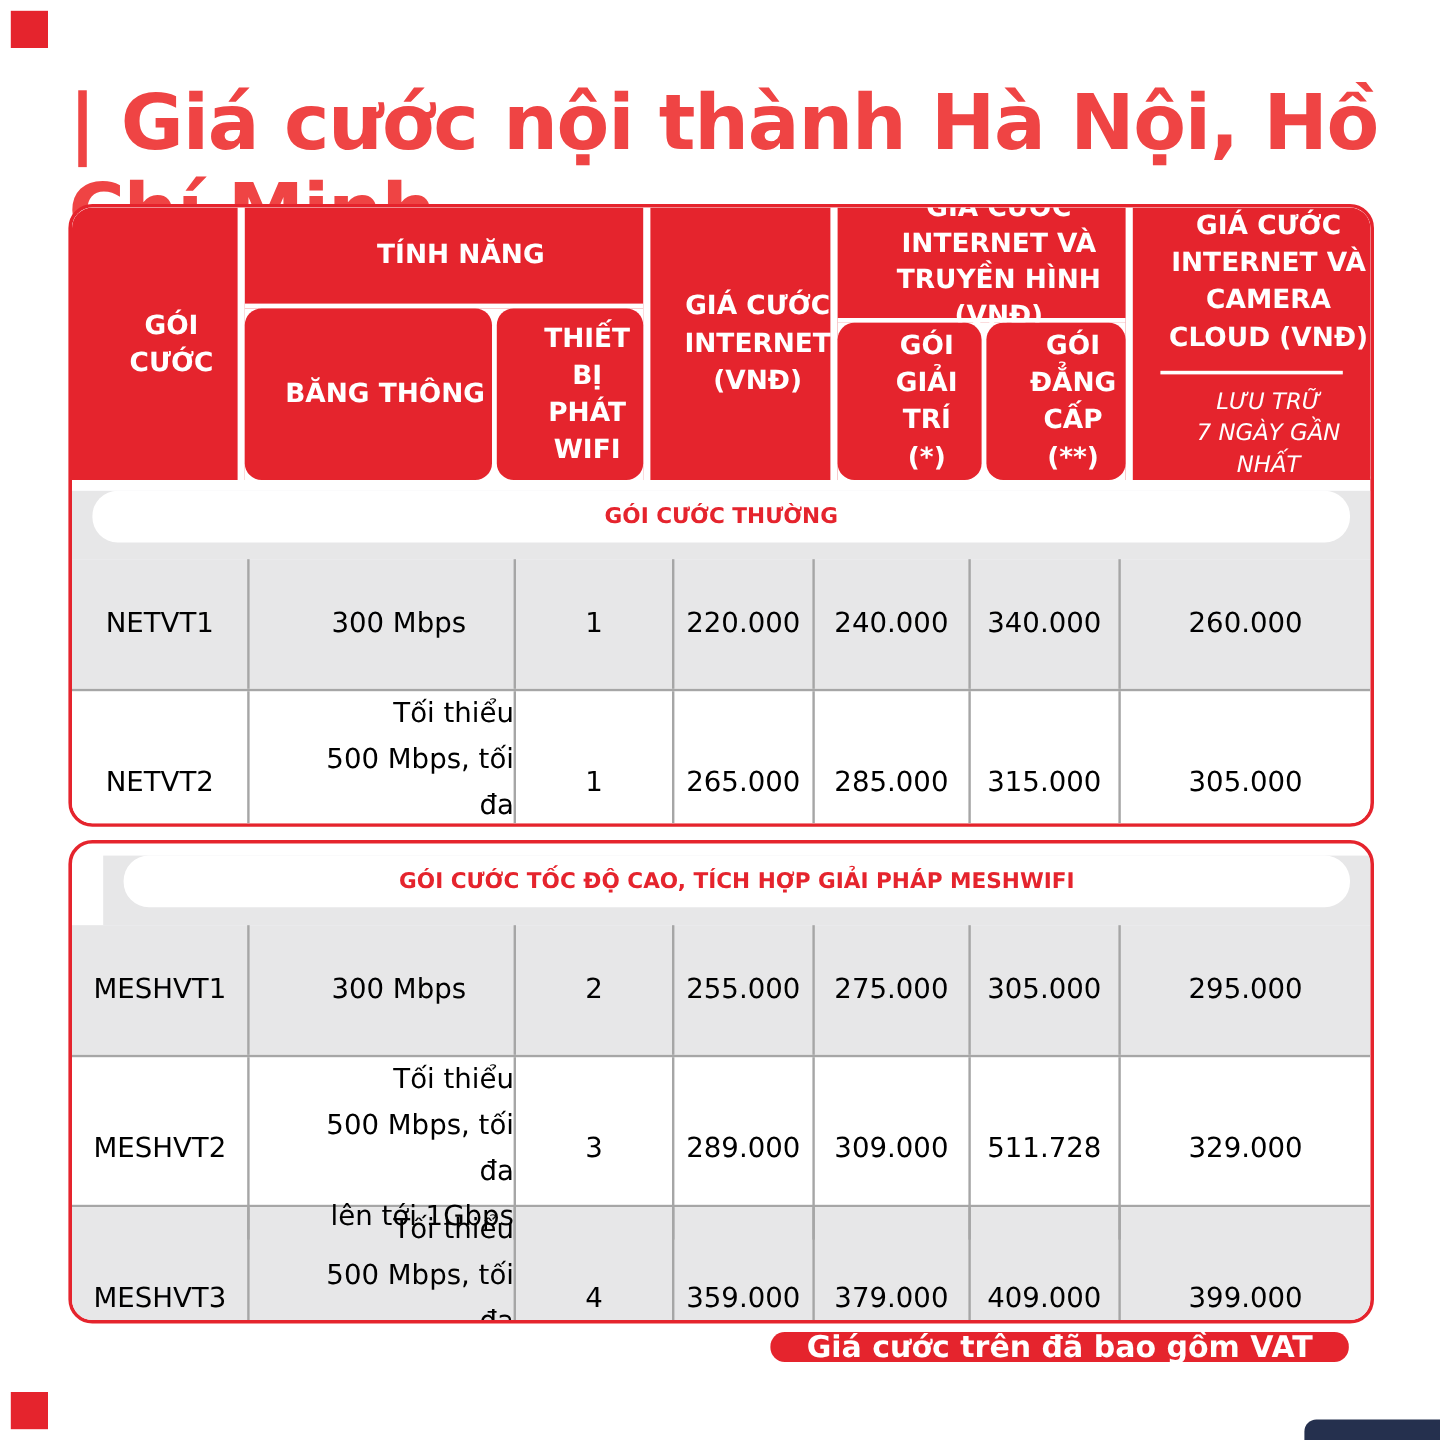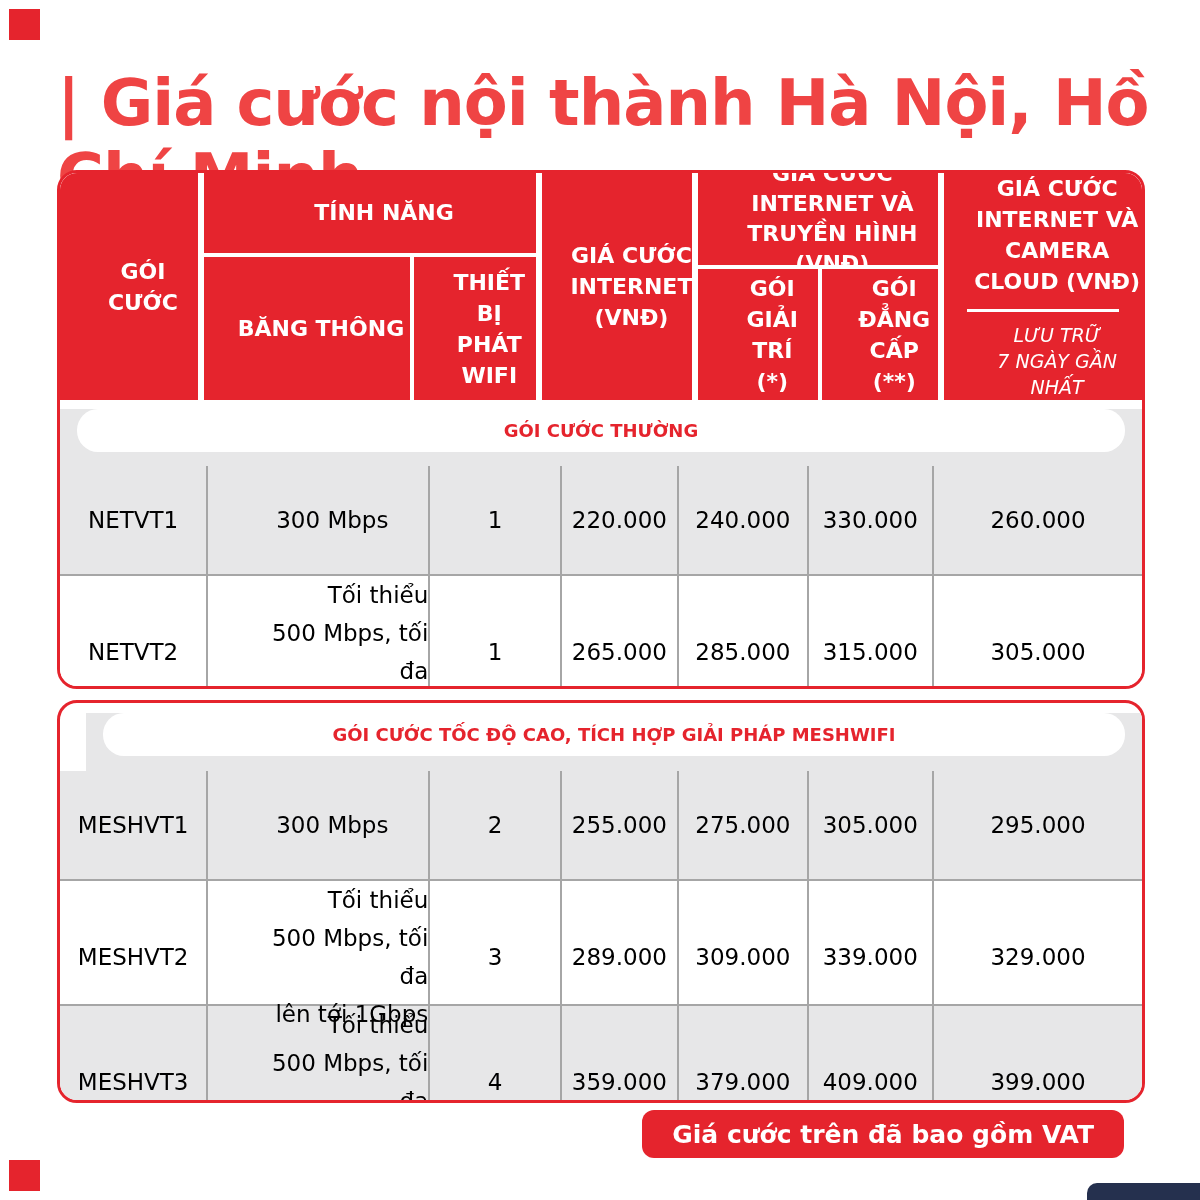--- a/index.html
+++ b/index.html
@@ -34,21 +34,21 @@
            font-size:22px; line-height:31px; }
   .hgroup { background:#e5242d; display:flex; flex-direction:column; }
   .hgroup .glabel { color:#fff; font-weight:bold; font-size:22px; line-height:30px;
                     display:flex; align-items:center; justify-content:center; text-align:center; }
   .g-features .glabel { height:80px; }
   .g-tv .glabel { height:92px; }
   .hline { height:4px; background:#fff; }
   .hsub { flex:1; display:grid; column-gap:4px; background:#fff; }
   .g-features .hsub { grid-template-columns:223fr 132fr; }
   .g-tv .hsub { grid-template-columns:130fr 126fr; }
-  .hsub .hcell { font-size:22px; }
+  .hsub .hcell { font-size:22px;border-radius:14px; }
 
   .camera-cell { background:#e5242d; color:#fff; display:flex; flex-direction:column;
                  align-items:center; justify-content:center; text-align:center; }
   .camera-cell .clabel { font-weight:bold; font-size:22px; line-height:31px; }
   .camera-underline { width:152px; height:3px; background:#fff; margin:12px 0 10px; }
   .camera-note { font-style:italic; font-size:19px; line-height:26px; font-weight:normal; }
 
   
   .strip { background:#e7e7e8; }
   .strip1 { height:57px; }
@@ -63,21 +63,21 @@
   .row.white { background:#ffffff; border-top:2px solid #a6a6a6; border-bottom:2px solid #a6a6a6; }
   .row .cell { display:flex; align-items:center; justify-content:center; text-align:right;
                font-size:23px; line-height:38px; color:#000000; }
   .row .cell + .cell { border-left:2px solid #a6a6a6; }
   .r-netvt1, .r-meshvt1 { height:108px; }
   .r-netvt2 { height:126px; }
   .r-meshvt2 { height:127px; }
   .r-meshvt3 { height:106px; }
 
   
-  .vat-badge { position:absolute; top:1110px; right:76px; height:48px;
+  .vat-badge { position:absolute; top:1110px; right:76px; height:25px;
                background:#e5242d; color:#fff; border-radius:12px;
                display:flex; align-items:center; padding:0 30px;
                font-size:25px; font-weight:bold; }
 </style>
 </head>
 <body>
 
 <div class="page">
 
   <div class="deco-sq deco-tl"></div>
@@ -134,21 +134,21 @@
     <div class="strip strip1">
       <div class="pill">GÓI CƯỚC THƯỜNG</div>
     </div>
 
     <div class="row gray r-netvt1">
       <div class="cell">NETVT1</div>
       <div class="cell preline">300 Mbps</div>
       <div class="cell">1</div>
       <div class="cell">220.000</div>
       <div class="cell">240.000</div>
-      <div class="cell">330.000</div>
+      <div class="cell">340.000</div>
       <div class="cell">260.000</div>
     </div>
 
     <div class="row white r-netvt2">
       <div class="cell">NETVT2</div>
       <div class="cell preline">Tối thiểu
 500 Mbps, tối đa
 lên tới 1Gbps</div>
       <div class="cell">1</div>
       <div class="cell">265.000</div>
@@ -175,21 +175,21 @@
     </div>
 
     <div class="row white r-meshvt2">
       <div class="cell">MESHVT2</div>
       <div class="cell preline">Tối thiểu
 500 Mbps, tối đa
 lên tới 1Gbps</div>
       <div class="cell">3</div>
       <div class="cell">289.000</div>
       <div class="cell">309.000</div>
-      <div class="cell">339.000</div>
+      <div class="cell">511.728</div>
       <div class="cell">329.000</div>
     </div>
 
     <div class="row gray r-meshvt3">
       <div class="cell">MESHVT3</div>
       <div class="cell preline">Tối thiểu
 500 Mbps, tối đa
 lên tới 1Gbps</div>
       <div class="cell">4</div>
       <div class="cell">359.000</div>

